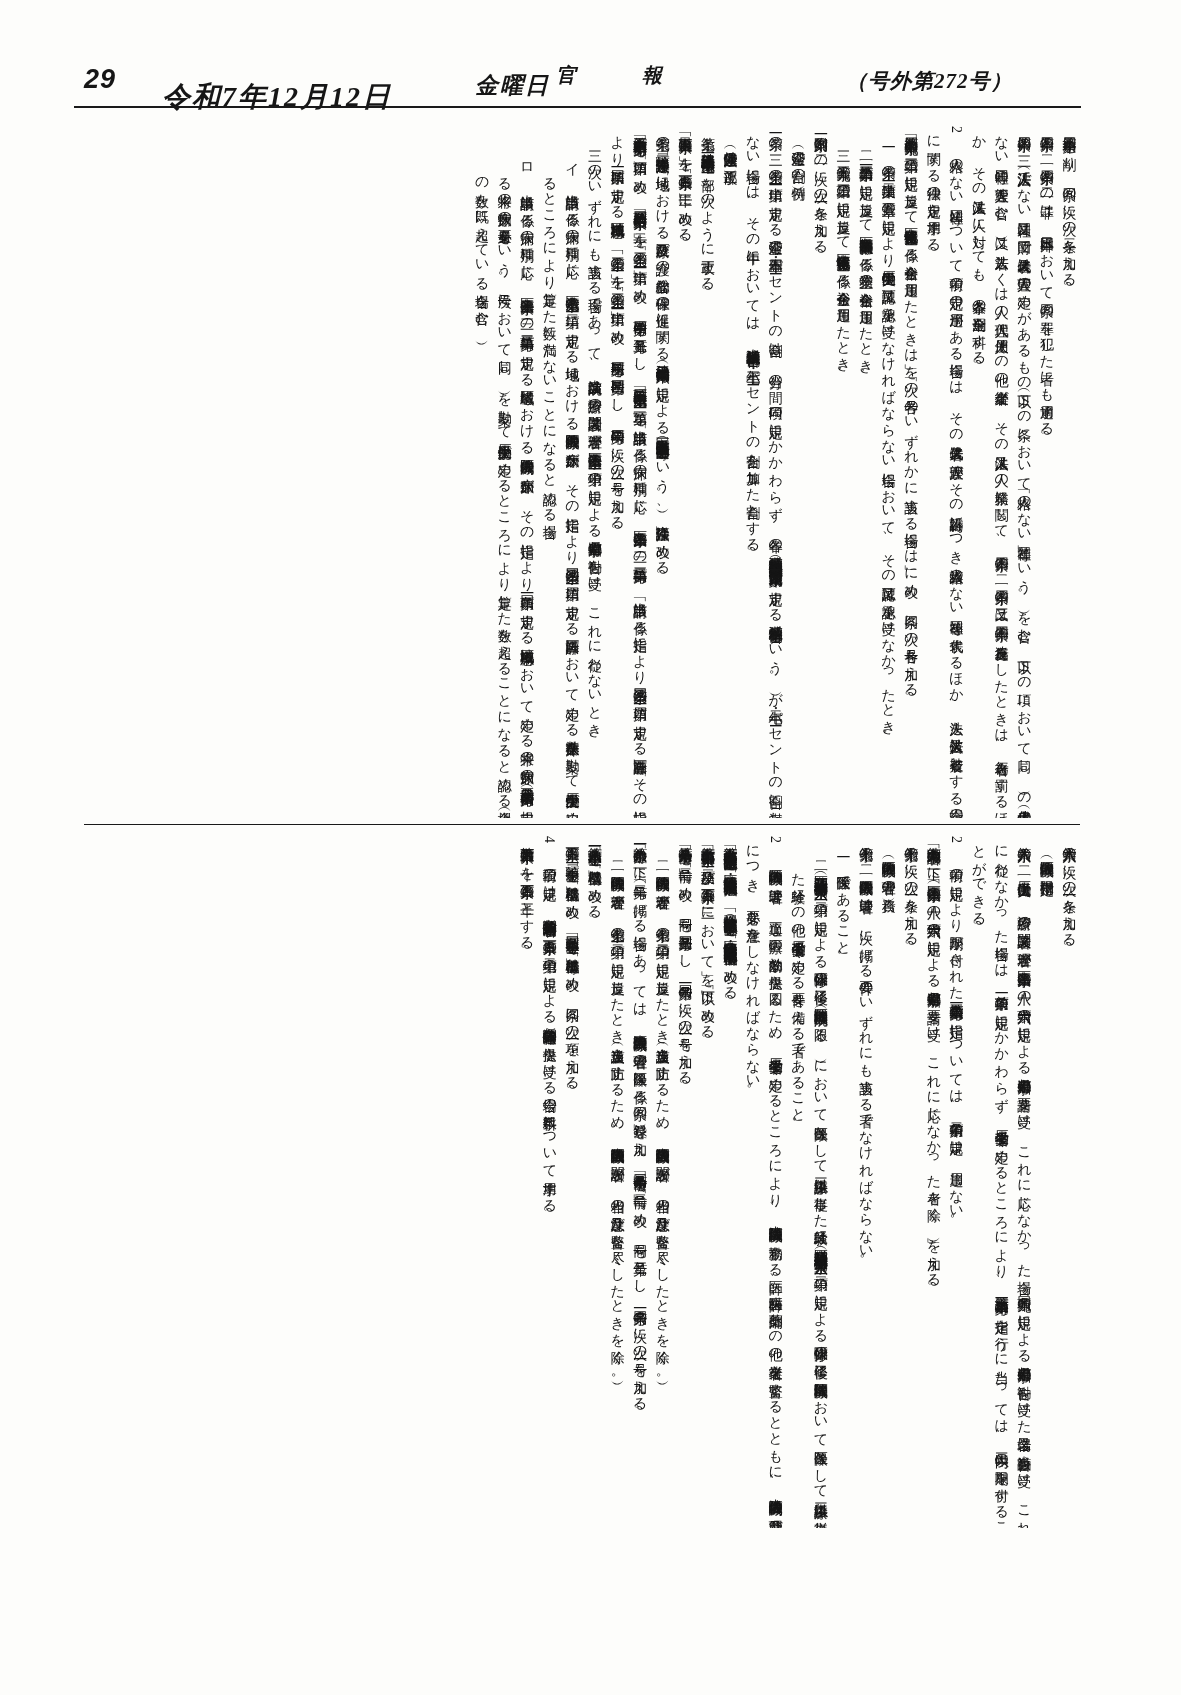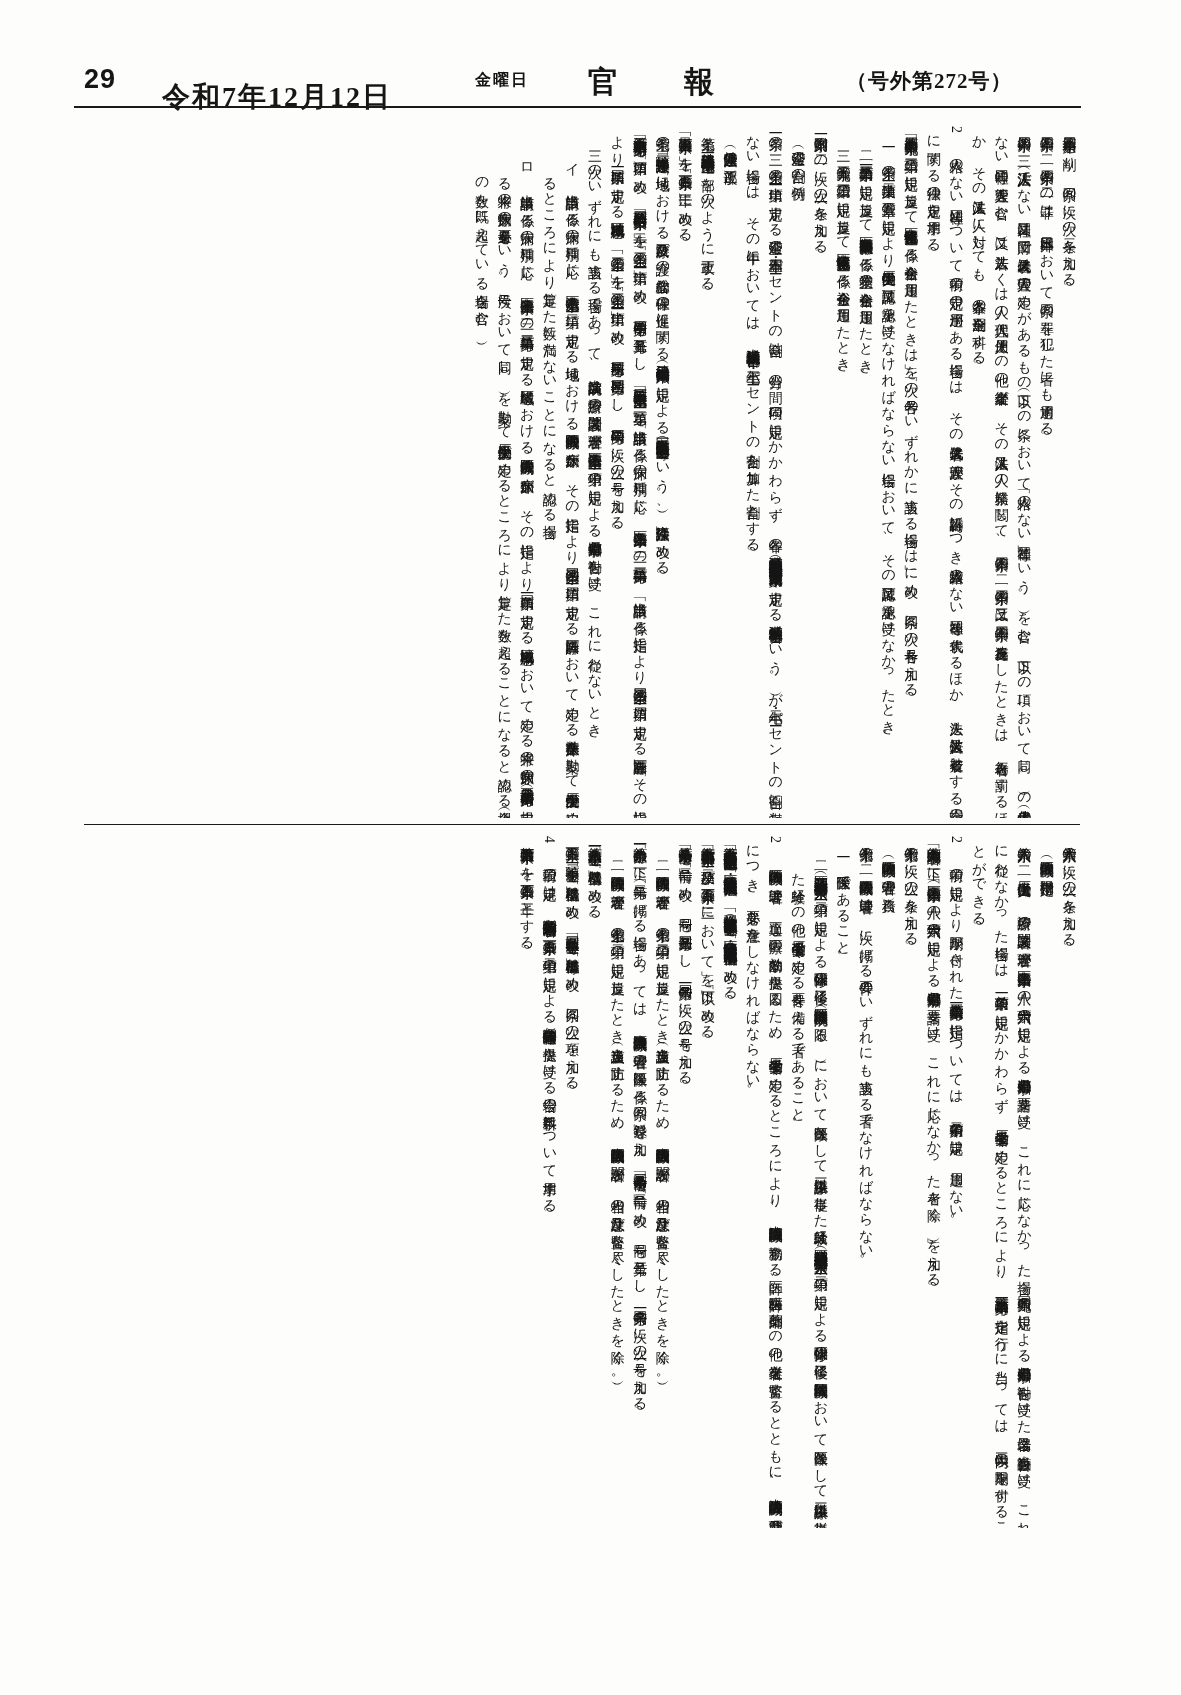--- a/index.html
+++ b/index.html
@@ -4,25 +4,25 @@
 <style>
   html,body{margin:0;padding:0;}
   body{
     position:relative;
     width:1181px;height:1695px;
     background:#fdfdfb;
     font-family:"Liberation Serif","DejaVu Serif",serif;
     color:#161616;
   }
   
-  .masthead{position:absolute;left:0;top:58px;width:977px;height:46px;}
+  .masthead{position:absolute;left:0;top:58px;width:977px;height:46px;font-style:italic;}
   .page-num{position:absolute;left:84px;top:6px;font-size:27px;font-weight:bold;letter-spacing:1px;font-family:"Liberation Sans",sans-serif;}
   .issue-date{position:absolute;left:162px;top:20px;font-size:28px;font-weight:600;letter-spacing:2px;white-space:nowrap;}
-  .weekday{position:absolute;left:475px;top:12px;font-size:16px;font-weight:600;letter-spacing:2px;}
-  .kanpo-title{position:absolute;left:588px;top:4px;font-size:30px;font-weight:bold;letter-spacing:66px;white-space:nowrap;}
+  .weekday{position:absolute;left:475px;top:12px;font-size:23px;font-weight:600;letter-spacing:2px;}
+  .kanpo-title{position:absolute;left:556px;top:4px;font-size:20px;font-weight:bold;letter-spacing:66px;white-space:nowrap;}
   .issue-no{position:absolute;left:846px;top:9px;font-size:21px;font-weight:600;letter-spacing:1px;white-space:nowrap;}
   .rule{position:absolute;background:#1a1a1a;}
   .rule-header{left:74px;top:106px;width:1007px;height:2px;}
   .rule-mid{left:84px;top:824px;width:996px;height:1px;}
   
   .vblock{
     position:absolute;left:85px;width:995px;height:692px;
     writing-mode:vertical-rl;text-orientation:mixed;
     font-size:14px;line-height:22.6px;letter-spacing:0.45px;
     overflow:hidden;text-align:justify;

